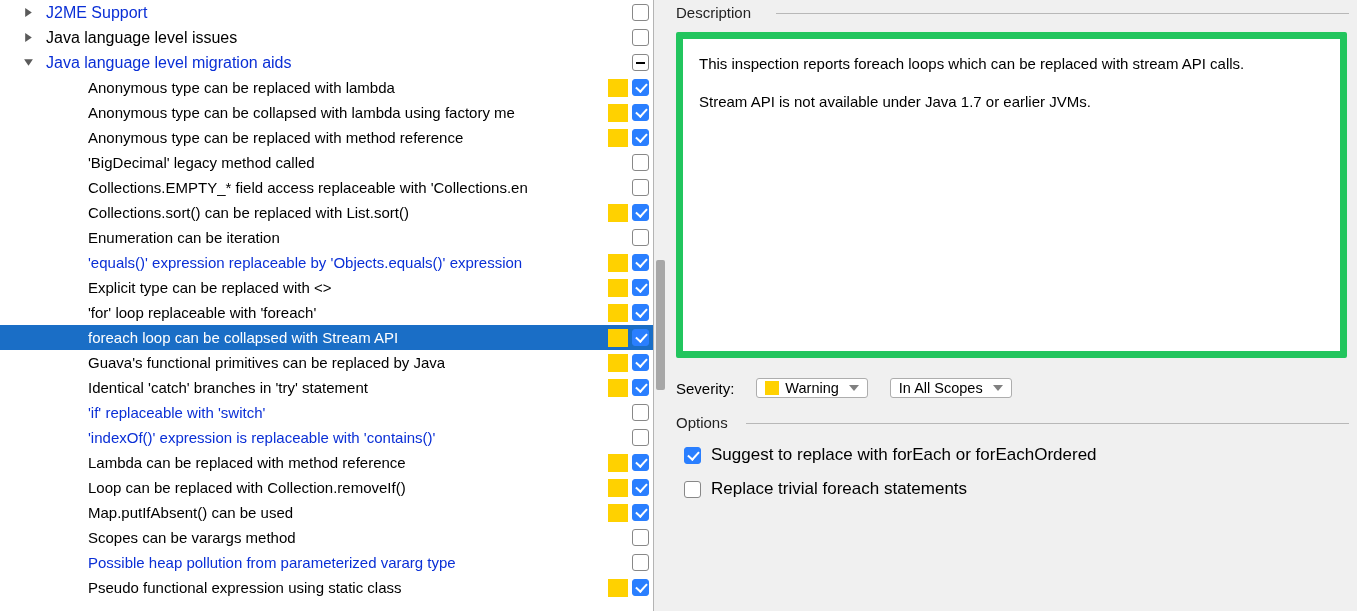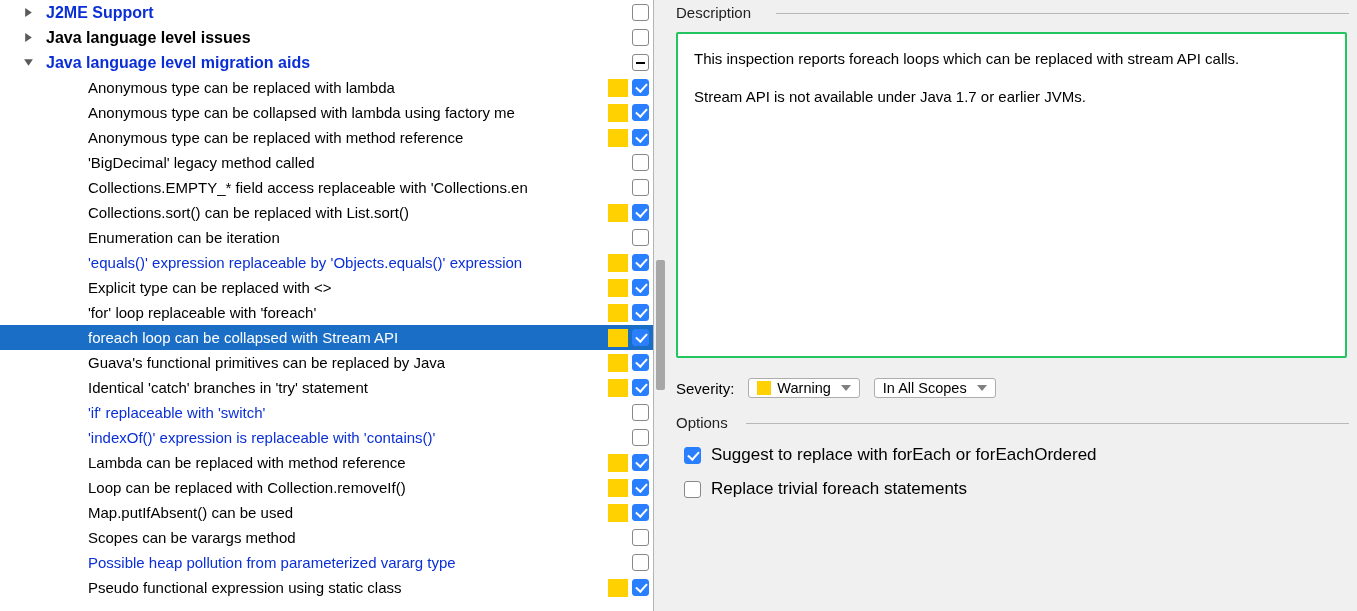--- a/index.html
+++ b/index.html
@@ -18,21 +18,21 @@
   html,body{margin:0;padding:0;font-family:"Segoe UI",Arial,sans-serif;font-size:15px;color:var(--txt);background:#fff;height:100%;}
   body{display:flex;width:1357px;height:611px;overflow:hidden;}
 
   
   .tree{width:653px;height:100%;position:relative;overflow:hidden;background:#fff;}
   .row{display:flex;align-items:center;height:25px;position:relative;white-space:nowrap;}
   .row .arrow{width:14px;display:flex;align-items:center;justify-content:center;margin-left:22px;color:#4d4d4d;}
   .row.depth0 .arrow{margin-left:22px;}
   .row.depth1 .lbl{margin-left:88px;}
   .lbl{font-size:15px;line-height:25px;overflow:hidden;white-space:nowrap;}
-  .group{font-weight:700;color:var(--std-blue);font-size:16px;margin-left:12px;}
+  .group{font-weight:400;color:var(--std-blue);font-size:16px;margin-left:12px;}
   .group.black{color:#000;}
   .row .tail{position:absolute;right:4px;top:0;height:25px;display:flex;align-items:center;gap:4px;}
   .marker{width:20px;height:18px;background:var(--marker);}
   .cb{width:17px;height:17px;border:1px solid #888;border-radius:3px;position:relative;background:#fff;}
   .cb.on{background:var(--check-bg);border-color:var(--check-bg);}
   .cb.on::after{content:"";position:absolute;left:3px;top:3px;width:9px;height:5px;border-left:2.2px solid #fff;border-bottom:2.2px solid #fff;transform:rotate(-48deg);}
   .cb.minus::after{content:"";position:absolute;left:3px;right:3px;top:7px;height:2px;background:#000;}
   .row.sel{background:var(--sel-bg);color:#fff;}
   .row.sel .lbl{color:#fff;}
   .row.link .lbl{color:var(--std-blue);}
@@ -42,26 +42,26 @@
   
   .vsplit{width:13px;background:var(--panel-bg);border-left:1px solid var(--divider);position:relative;}
   .vthumb{position:absolute;left:2px;width:9px;top:260px;height:130px;background:var(--scroll);border-radius:2px;}
 
   
   .right{flex:1;display:flex;flex-direction:column;background:var(--panel-bg);}
   .fs-title{font-size:15px;color:#232323;padding:4px 2px 0 10px;height:24px;position:relative;}
   .fs-title span{background:var(--panel-bg);padding-right:8px;position:relative;z-index:2;}
   .fs-title .line{position:absolute;left:110px;right:8px;top:13px;height:1px;background:#b8b8b8;z-index:1;}
   .fs-title.opts .line{left:80px;}
-  .descbox{margin:8px 10px 4px 10px;background:#fff;border:2px solid #22c55e;border-radius:2px;height:326px;padding:14px 16px;font-size:15px;line-height:1.45;position:relative;}
+  .descbox{margin:8px 10px 4px 10px;background:#fff;border:7px solid #22c55e;border-radius:2px;height:326px;padding:14px 16px;font-size:15px;line-height:1.45;position:relative;}
   .descbox p{margin:0 0 16px 0;}
   .resizer{height:10px;display:flex;align-items:center;justify-content:center;}
   .resizer .dots{width:40px;height:2px;background-image:radial-gradient(#9a9a9a 25%,transparent 26%);background-size:4px 2px;opacity:.8;}
 
-  .sevrow{display:flex;align-items:center;gap:14px;padding:6px 10px 12px 10px;}
+  .sevrow{display:flex;align-items:center;gap:22px;padding:6px 10px 12px 10px;}
   .sevrow .lab{font-size:15px;}
   .dd{display:flex;align-items:center;gap:6px;height:20px;padding:0 8px;background:#fff;border:1px solid #adadad;border-radius:3px;font-size:14.5px;}
   .dd .sev-sw{width:14px;height:14px;background:var(--marker);}
   .dd .car{width:0;height:0;border-left:5px solid transparent;border-right:5px solid transparent;border-top:6px solid #808080;margin-left:4px;}
 
   .opts{padding:4px 10px 0 10px;}
   .optrow{display:flex;align-items:center;gap:10px;height:34px;padding-left:8px;font-size:17px;}
   .optrow .cb{flex:none;}
 </style>
 </head>

